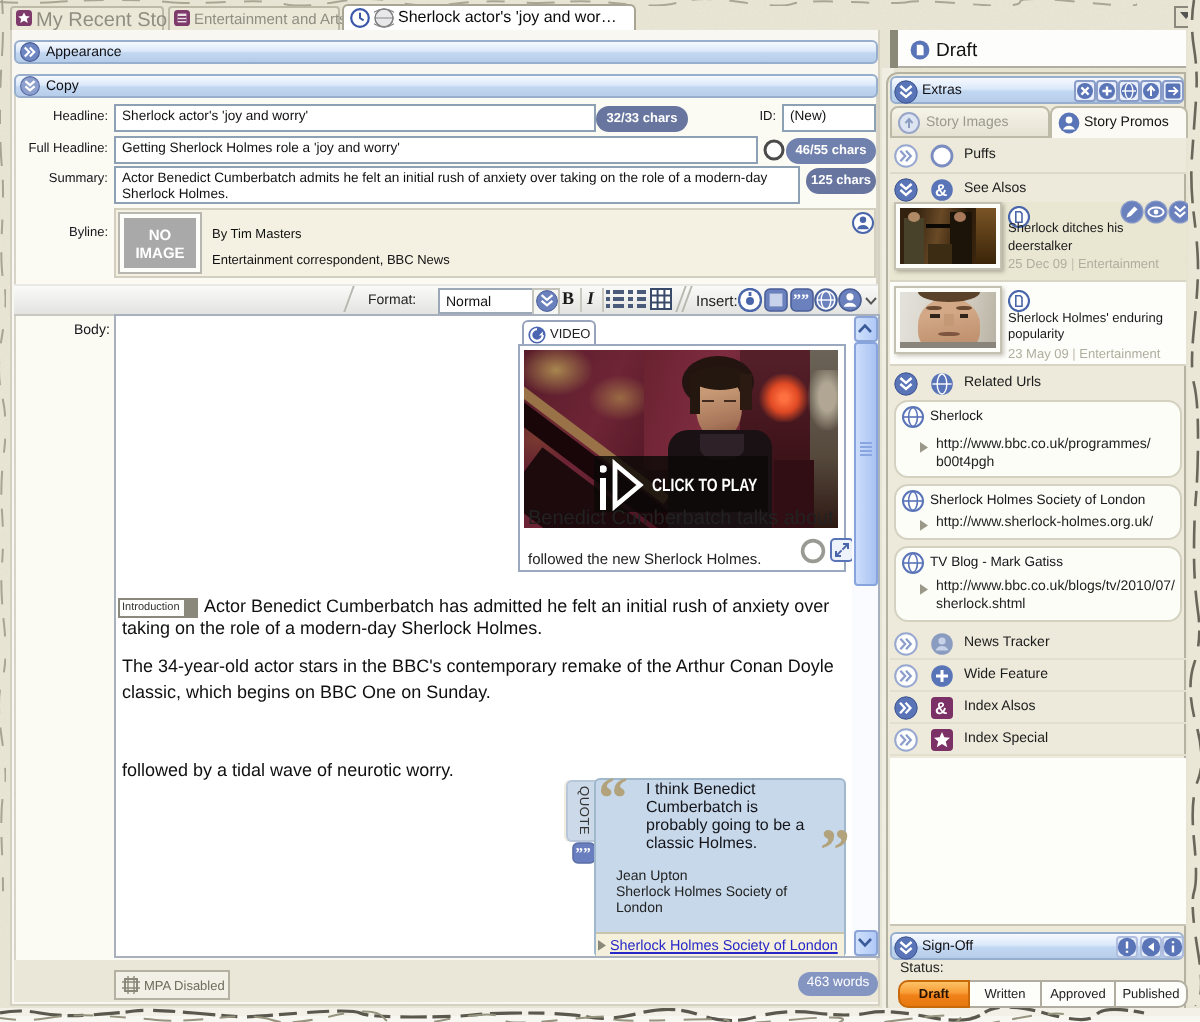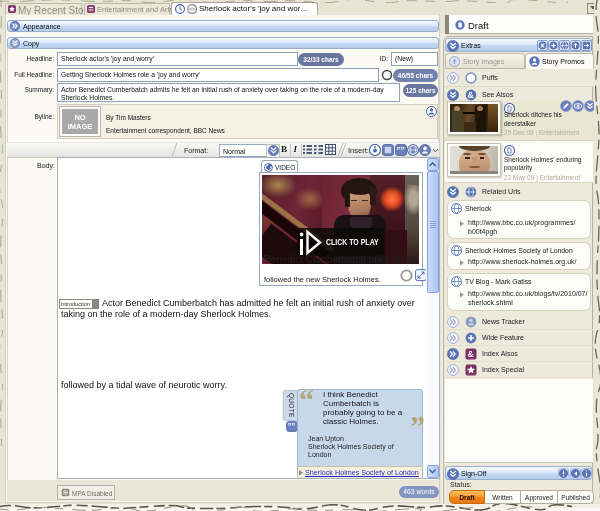--- a/index.html
+++ b/index.html
@@ -242,20 +242,22 @@
     <svg class="ab" style="left:357px;top:111px" width="12" height="12">
           <rect x=".5" y=".5" width="11" height="11" rx="2" fill="#eef2fa" stroke="#5a74b8" stroke-width="1"></rect>
           <path d="M3 6.5 V9 H5.5 M9 5.5 V3 H6.5 M3.2 8.8 L5.8 6.2 M8.8 3.2 L6.2 5.8" stroke="#4a66aa" stroke-width="1" fill="none"></path>
         </svg>
 
     <div class="ab" style="left:1px;top:141px;width:34px;height:10px;background:#fdfdfb;border:1px solid #8a887a"></div>
     <div class="ab nw" style="left:3px;top:143px;font-size:5.8px;color:#333;transform:scale(.95);transform-origin:0 0">Introduction</div>
     <div class="ab" style="left:35px;top:141px;width:6px;height:10px;background:#8a887a"></div>
     <div class="bl" style="left:3px;top:151px">taking on the role of a modern-day Sherlock Holmes.</div>
     <div class="bl" style="left:44px;top:140px">Actor Benedict Cumberbatch has admitted he felt an initial rush of anxiety over</div>
+    <div class="bl" style="left:3px;top:170px">The 34-year-old actor stars in the BBC's contemporary remake of the Arthur Conan Doyle</div>
+    <div class="bl" style="left:3px;top:183px">classic, which begins on BBC One on Sunday.</div>
     <div class="bl" style="left:3px;top:222px">followed by a tidal wave of neurotic worry.</div>
 
     <div class="ab" style="left:225px;top:232px;width:15px;height:31px;background:#ccd9e8;border:1px solid #b8c6da;border-right:none;border-radius:3px 0 0 3px;box-shadow:-1px 0 0 #f0ede0"></div>
     <div class="ab nw" style="left:237px;top:235px;font-size:6.5px;color:#333;letter-spacing:.3px;transform:rotate(90deg);transform-origin:0 0">QUOTE</div>
     <svg class="ab" style="left:228px;top:263px" width="12" height="11">
           <rect x=".5" y=".5" width="11" height="10" rx="2.5" fill="#6a7fc0" stroke="#5a6ea6" stroke-width=".8"></rect>
           <text x="1.8" y="8.2" fill="#fff" font-size="7.5" font-weight="bold" font-family="Liberation Serif">”</text>
           <text x="5.6" y="8.2" fill="#fff" font-size="7.5" font-weight="bold" font-family="Liberation Serif">”</text>
         </svg>
     <div class="ab" style="left:239px;top:231px;width:126px;height:90px;background:#c6d8ea;border:1px solid #a0b8cc;border-radius:3px"></div>

